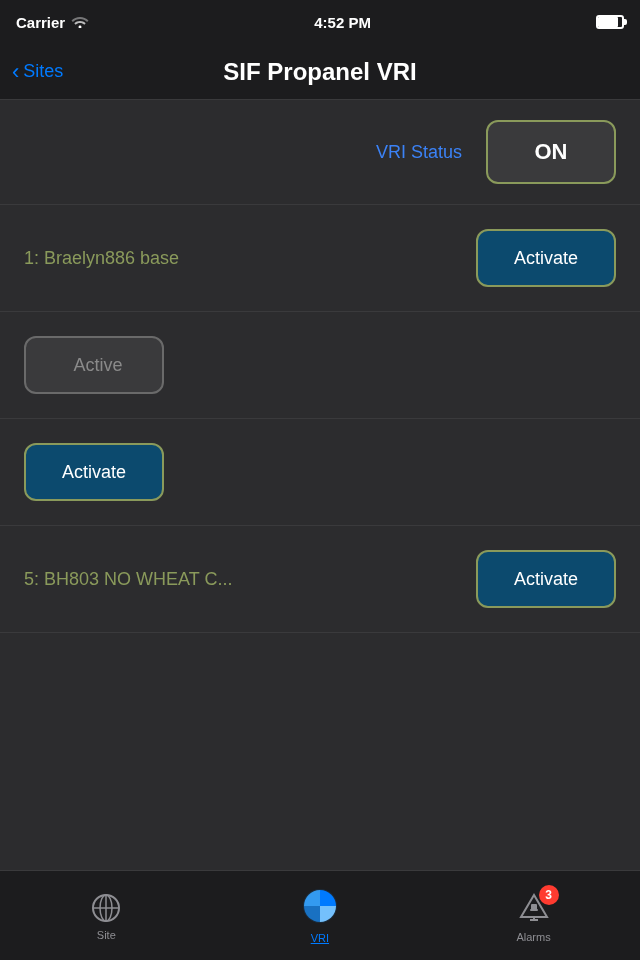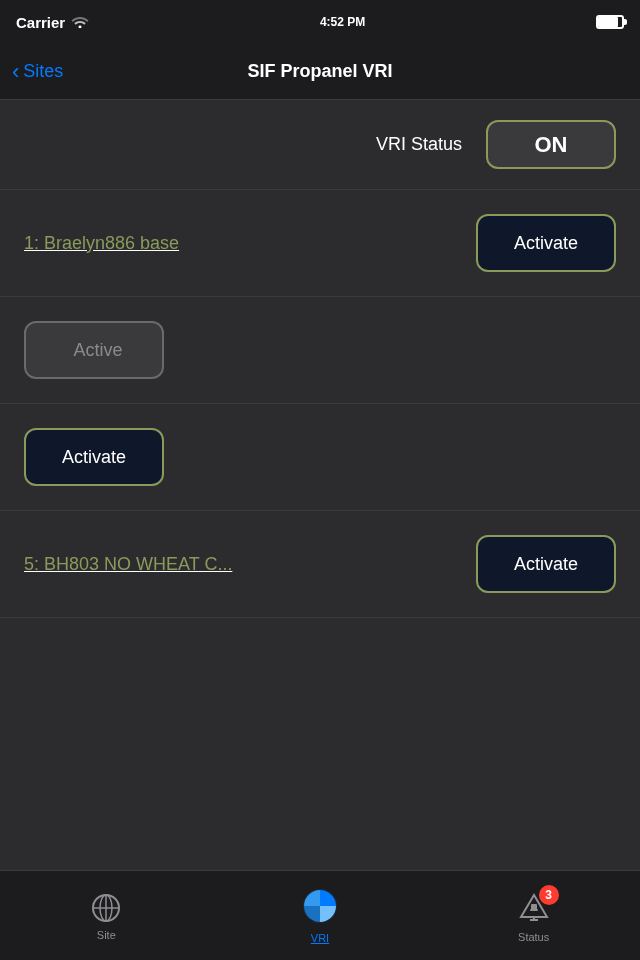--- a/index.html
+++ b/index.html
@@ -25,21 +25,21 @@
       font-size: 15px;
       font-weight: 600;
       color: #fff;
     }
     .status-bar .carrier-wifi {
       display: flex;
       align-items: flex-end;
       gap: 6px;
     }
     .status-bar .time {
-      font-size: 12px;
+      font-size: 15px;
       font-weight: 600;
     }
     .status-bar .battery {
       width: 28px;
       height: 14px;
       border: 2px solid #fff;
       border-radius: 3px;
       position: relative;
       display: flex;
       align-items: center;
@@ -79,48 +79,48 @@
       font-size: 18px;
       cursor: pointer;
       gap: 4px;
     }
     .nav-back .chevron {
       font-size: 22px;
       font-weight: 300;
       line-height: 1;
     }
     .nav-title {
-      font-size: 18px;
+      font-size: 24px;
       font-weight: 600;
       color: #fff;
     }
 
     
     .vri-status-row {
       background: #2c2c2e;
       display: flex;
       align-items: center;
       justify-content: flex-end;
       padding: 20px 24px;
       border-bottom: 1px solid #3a3a3c;
       gap: 24px;
     }
     .vri-status-label {
-      color: #ffffff;
+      color: #3b82f6;
       font-size: 18px;
     }
     .on-button {
       background: #3a3a3c;
       border: 2px solid #8a9a5b;
       border-radius: 12px;
       color: #fff;
       font-size: 22px;
       font-weight: 600;
       width: 130px;
-      height: 49px;
+      height: 64px;
       display: flex;
       align-items: center;
       justify-content: center;
       cursor: pointer;
       text-align: right;
     }
 
     
     .program-row {
       background: #2c2c2e;
@@ -128,42 +128,41 @@
       align-items: center;
       justify-content: space-between;
       padding: 24px 24px;
       border-bottom: 1px solid #3a3a3c;
       min-height: 90px;
     }
     .program-left {
       display: flex;
       align-items: center;
       gap: 12px;
-      text-decoration: underline;
     }
     .program-name {
       color: #8a9a5b;
       font-size: 18px;
     }
     .active-indicator {
       width: 28px;
       height: 28px;
       border-radius: 50%;
       border: 2px solid #6abf40;
       background: transparent;
       display: flex;
       align-items: center;
       justify-content: center;
     }
     .active-indicator.filled {
       background: #6abf40;
     }
 
     .activate-btn {
-      background: #0f172a;
+      background: #0c4a6e;
       border: 2px solid #8a9a5b;
       border-radius: 12px;
       color: #fff;
       font-size: 18px;
       font-weight: 500;
       width: 140px;
       height: 58px;
       display: flex;
       align-items: center;
       justify-content: center;
@@ -322,15 +321,15 @@
     <div class="tab-icon-wrap">
       <svg width="34" height="34" viewBox="0 0 34 34" fill="none">
         <polygon points="4,28 17,6 30,28" stroke="#8e8e93" stroke-width="2" fill="none"></polygon>
         <rect x="13" y="20" width="8" height="2" rx="1" fill="#8e8e93"></rect>
         <rect x="14" y="15" width="6" height="7" rx="1" fill="#8e8e93"></rect>
         <line x1="17" y1="28" x2="17" y2="32" stroke="#8e8e93" stroke-width="2"></line>
         <line x1="13" y1="31" x2="21" y2="31" stroke="#8e8e93" stroke-width="2"></line>
       </svg>
       <span class="badge">3</span>
     </div>
-    <span class="tab-label">Status</span>
+    <span class="tab-label">Alarms</span>
   </div>
 </div>
 
 </body></html>

